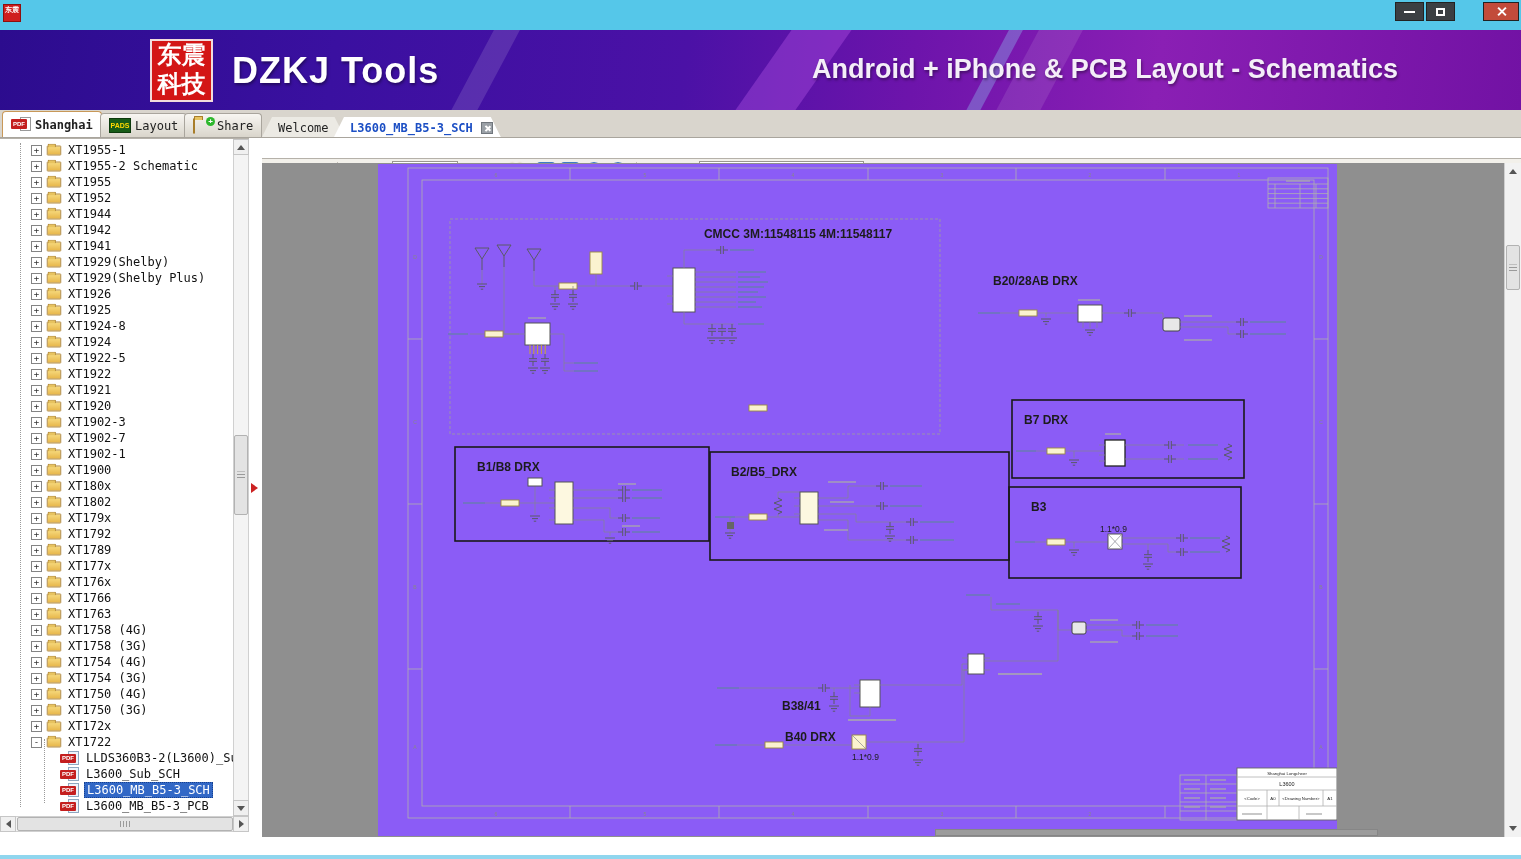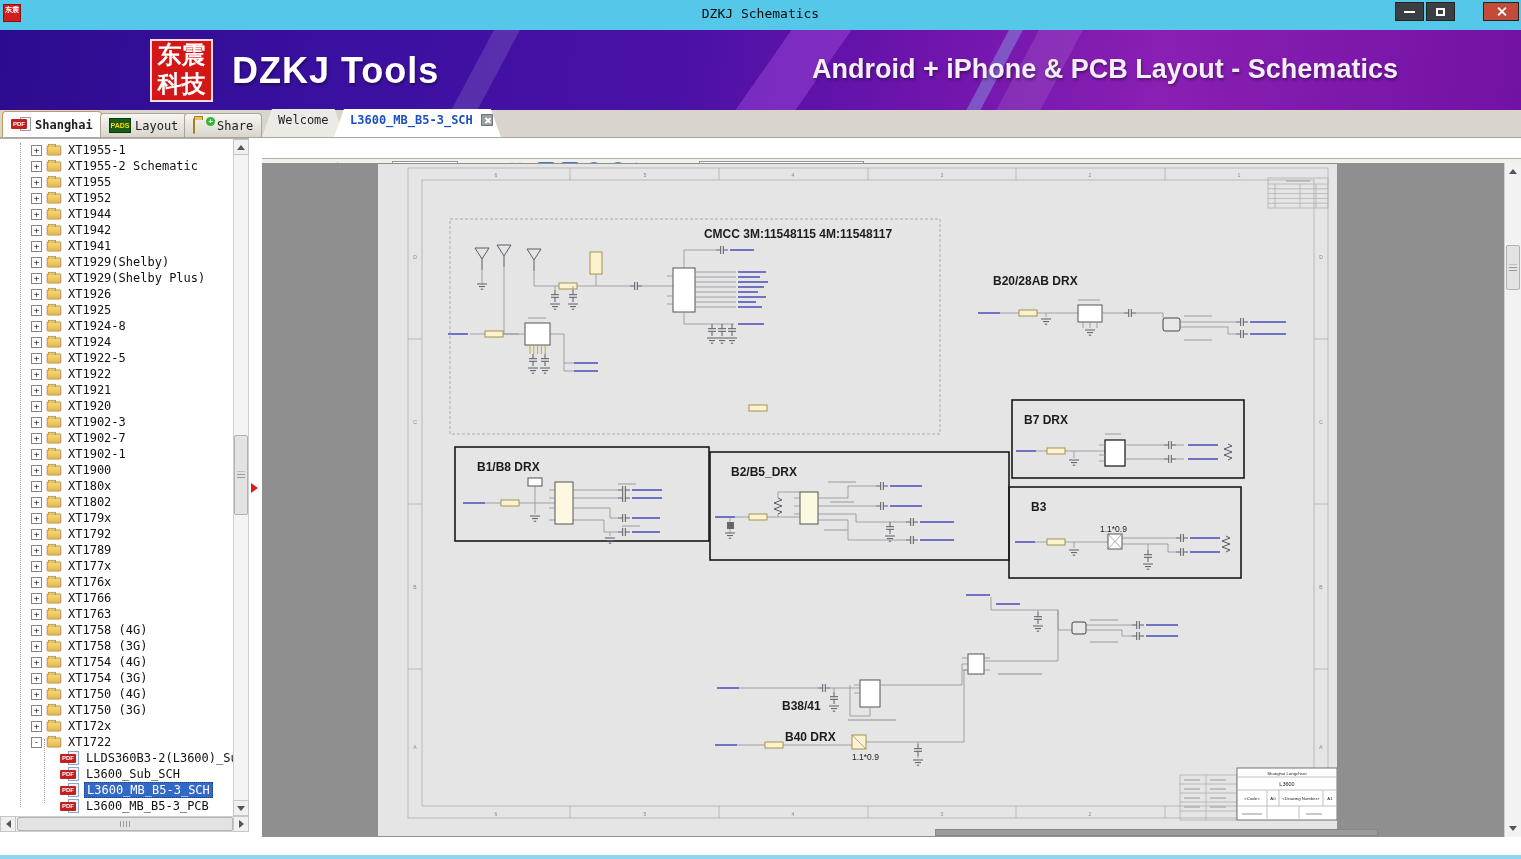--- a/index.html
+++ b/index.html
@@ -38,21 +38,21 @@
   .mode-tab.active { background:#fff; border-color:#c89858; height:26px; font-weight:bold; }
   #tab-schematic { left:2px; } #tab-layout { left:100px; } #tab-share { left:184px; }
   .ic-pdf { width:20px; height:15px; position:relative; }
   .ic-pdf .pg { position:absolute; right:0; top:0; width:11px; height:14px; background:#fff; border:1px solid #999; }
   .ic-pdf .bd { position:absolute; left:0; top:2px; background:#c41f1f; color:#fff; font:bold 6px/8px "Liberation Sans",sans-serif; padding:1px 2px; border-radius:1px; }
   .ic-pads { width:22px; height:15px; background:#185c18; border:1px solid #0c3a0c; color:#ffd900; font:bold 7px/13px "Liberation Sans",sans-serif; text-align:center; }
   .ic-share { position:relative; width:20px; height:14px; }
   .fold, .ic-share .f { width:16px; height:11px; background:linear-gradient(#f7da7e,#e7b64a); border:1px solid #a87d2a; border-radius:1px; position:relative; margin-top:3px; }
   .fold:before, .ic-share .f:before { content:""; position:absolute; left:0; top:-3px; width:7px; height:3px; background:#e7c35f; border:1px solid #a87d2a; border-bottom:none; border-radius:1px 1px 0 0; }
   .ic-share .plus { position:absolute; right:-2px; top:-2px; width:9px; height:9px; border-radius:50%; background:#2eb82e; color:#fff; font:bold 8px/9px "Liberation Sans",sans-serif; text-align:center; }
-  .doc-tab { position:absolute; bottom:0; height:28px; padding:4px 16px 0; font:12px "DejaVu Sans Mono",monospace; color:#222;
+  .doc-tab { position:absolute; bottom:0; height:20px; padding:4px 16px 0; font:12px "DejaVu Sans Mono",monospace; color:#222;
     background:#eceae4; clip-path:polygon(10px 0, calc(100% - 10px) 0, 100% 100%, 0 100%); }
   #tab-welcome { left:262px; }
   #tab-doc { left:334px; background:#fff; color:#1c4fc4; font-weight:bold; padding-right:28px; }
   .closebox { position:absolute; right:8px; top:5px; width:12px; height:12px; background:#9aa0a6; border:1px solid #70767c; position:absolute; }
   .closebox:before,.closebox:after { content:""; position:absolute; left:5px; top:2px; width:1.6px; height:7px; background:#fff; }
   .closebox:before { transform:rotate(45deg);} .closebox:after{ transform:rotate(-45deg);}
 
   
   #leftpanel { position:absolute; left:0; top:138px; width:262px; height:699px; background:#fff; border-top:1px solid #b5b1a9; }
   #tree-rows { position:absolute; left:0; top:3px; width:232px; }
@@ -106,21 +106,21 @@
   .searchnav { display:flex; align-items:center; gap:1px; opacity:.55; }
   .searchnav .bar { width:2px; height:10px; background:#777; }
   .gtri { width:0; height:0; }
   .gtri.l { border-top:5px solid transparent; border-bottom:5px solid transparent; border-right:8px solid #777; }
   .gtri.r { border-top:5px solid transparent; border-bottom:5px solid transparent; border-left:8px solid #777; }
   #fonticon { font:bold 14px "Liberation Serif",serif; color:#2f6eb4; }
   #fonticon sup { color:#a030c0; font-size:10px; }
 
   
   #docarea { position:absolute; left:262px; top:163px; width:1242px; height:674px; background:#8f8f8f; overflow:hidden; }
-  #paper { position:absolute; left:116px; top:1px; width:959px; height:672px; background:#e5e5e5; }
+  #paper { position:absolute; left:116px; top:1px; width:959px; height:672px; background:#8b5cf6; }
   #vscroll { position:absolute; left:1504px; top:163px; width:17px; height:674px; background:#f2f2f2; border-left:1px solid #cfcfcf; }
   #hthumb { position:absolute; left:673px; top:666px; width:443px; height:7px; background:#9c9c9c; border:1px solid #868686; }
 
   
   #statusbar { position:absolute; left:0; top:837px; width:1521px; height:18px; background:#44708e; color:#fff;
     font:12px "DejaVu Sans Mono",monospace; display:flex; justify-content:space-between; align-items:center; padding:0 4px; }
   #bottomstrip { position:absolute; left:0; top:855px; width:1521px; height:4px; background:#90d6ee; }
 
   
   .w  { stroke:#85858f; stroke-width:.7; fill:none; }
@@ -135,21 +135,20 @@
   .gl { font:5px "Liberation Sans",sans-serif; fill:#888; }
   .big { font-size:12px; font-weight:bold; }
 </style>
 </head>
 <body>
 
 <div id="app">
 
   <div id="titlebar">
     <div id="applogo"><span>东震</span></div>
-    <div class="ttext">DZKJ Schematics</div>
     <div class="winbtn" id="btn-min" style="right:97px;">
         <i></i>
       </div>
     <div class="winbtn" id="btn-max" style="right:66px;">
         <i></i>
       </div>
     <div class="winbtn" id="btn-close" style="right:2px;">
         <span class="xg"></span>
       </div>
   </div>

